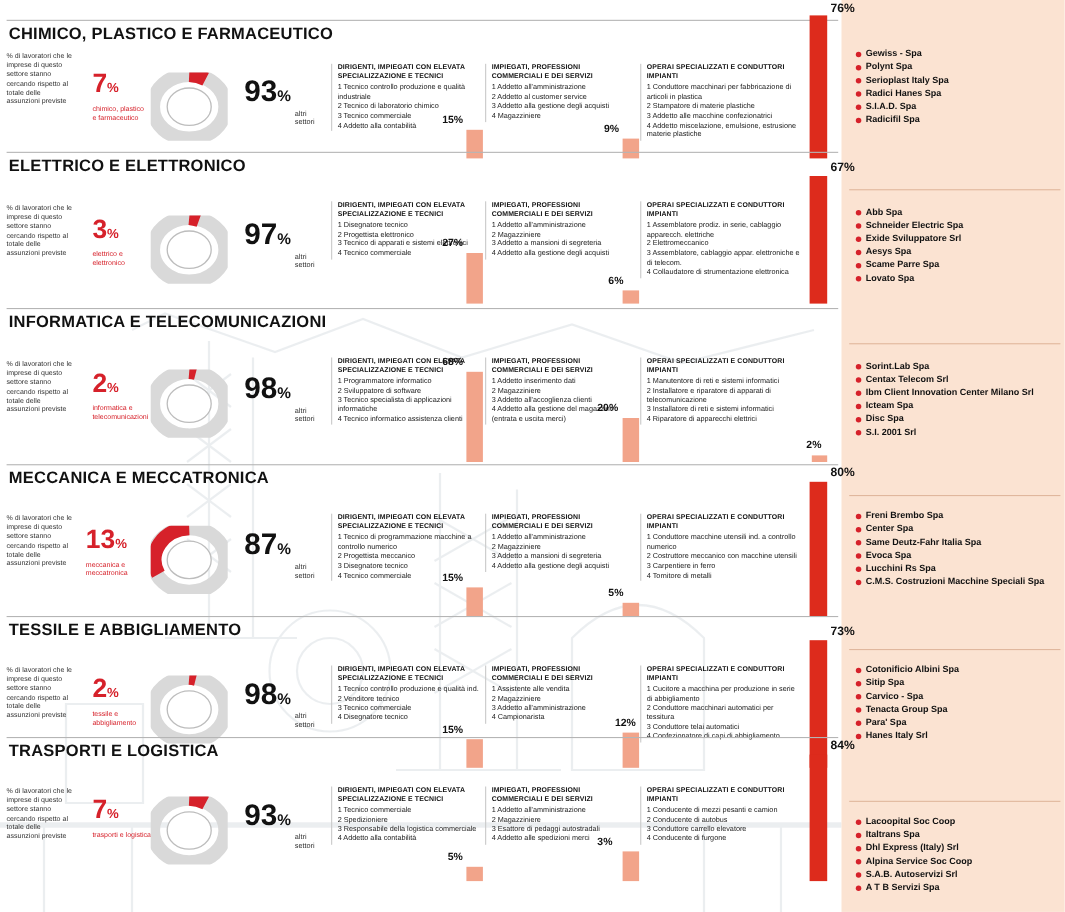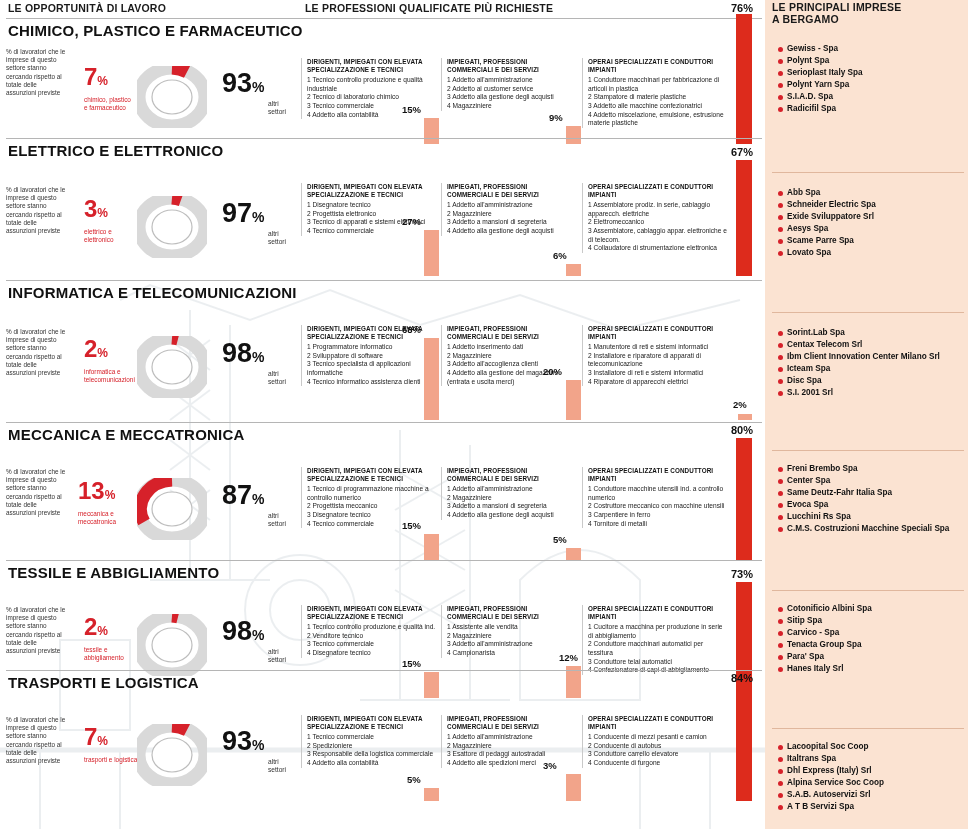--- a/index.html
+++ b/index.html
@@ -70,21 +70,21 @@
     letter-spacing:.1px; text-transform:uppercase;
   }
   .prof ol { margin:3px 0 0 0; padding:0; list-style:none; }
   .prof li { font-size:6.6px; line-height:8.6px; color:#222; }
   .prof .divider { position:absolute; top:0; left:-6px; height:100%; border-left:1px solid #c9c9c9; }
 
   
   .bar { position:absolute; background:#f2a48a; }
   .bar.red { background:#dd2b1c; }
   .barlbl { position:absolute; font-size:9.5px; font-weight:bold; color:#111; }
-  .barlbl.big { font-size:11px; }
+  .barlbl.big { font-size:11px;margin-left:24px; }
 
   
   .clist { position:absolute; left:778px; }
   .clist .row { display:flex; align-items:flex-start; margin-bottom:2.2px; }
   .clist .dot {
     width:5px; height:5px; border-radius:50%; background:#d6212a;
     margin-top:3px; margin-right:4px; flex:0 0 auto;
   }
   .clist .nm { font-size:8.2px; line-height:9.8px; font-weight:bold; color:#111; }
 
@@ -106,28 +106,20 @@
       <path d="M395 190 L465 230 M465 190 L395 230 M395 250 L465 290 M465 250 L395 290 M395 310 L465 350 M465 310 L395 350"></path>
       <circle cx="300" cy="330" r="55"></circle>
       <circle cx="300" cy="330" r="30"></circle>
       <path d="M0 470 L765 470" stroke-width="5"></path>
       <path d="M40 470 L40 549 M120 470 L120 549 M640 470 L640 549 M710 470 L710 549"></path>
       <path d="M520 300 q60 -60 120 0 l0 120 l-120 0 z"></path>
       <path d="M60 360 l70 0 l0 90 l-70 0 z"></path>
     </g>
   </svg>
 
-  <div class="top-head">
-    <div class="th-left">LE OPPORTUNITÀ DI LAVORO</div>
-    <div class="th-mid">LE PROFESSIONI QUALIFICATE PIÙ RICHIESTE</div>
-    <div class="th-right">
-      <span>LE PRINCIPALI IMPRESE</span><br>
-      <span>A BERGAMO</span>
-    </div>
-  </div>
 
   <div class="section" style="top:18px;height:122px;">
     <div class="sec-rule" style="width:756px;"></div>
     <div class="sec-title">CHIMICO, PLASTICO E FARMACEUTICO</div>
 
     <div class="leftdesc" style="top:30px;">% di lavoratori che le imprese di questo settore stanno cercando rispetto al totale delle assunzioni previste</div>
 
     <div class="smallpct" style="left:84px; top:48px;">
       <span class="num">7</span><span class="pc">%</span>
     </div>
@@ -194,21 +186,21 @@
     <div class="row">
         <span class="dot"></span>
         <span class="nm">Polynt Spa</span>
       </div>
     <div class="row">
         <span class="dot"></span>
         <span class="nm">Serioplast Italy Spa</span>
       </div>
     <div class="row">
         <span class="dot"></span>
-        <span class="nm">Polynt Yarn Spa</span>
+        <span class="nm">Radici Hanes Spa</span>
       </div>
     <div class="row">
         <span class="dot"></span>
         <span class="nm">S.I.A.D. Spa</span>
       </div>
     <div class="row">
         <span class="dot"></span>
         <span class="nm">Radicifil Spa</span>
       </div>
   </div>

